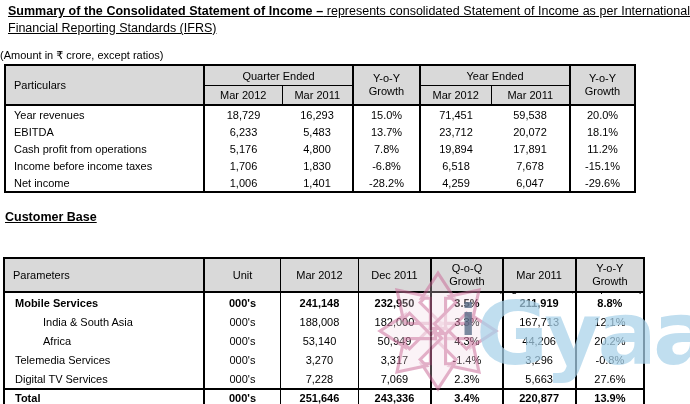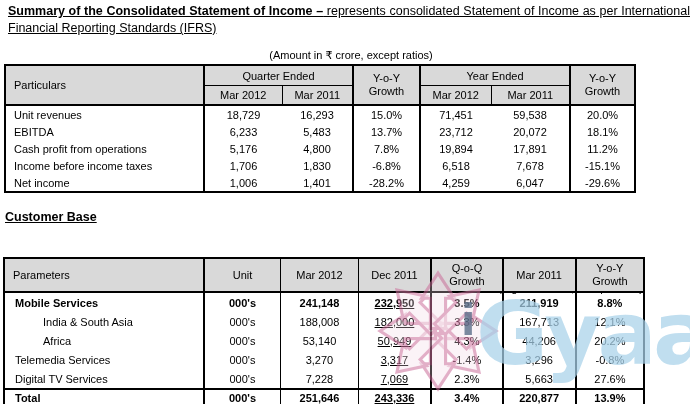--- a/index.html
+++ b/index.html
@@ -15,21 +15,21 @@
   .doc-title{
     position:absolute;left:8px;top:3px;width:682px;
     font-size:12.5px;line-height:17px;
     text-align:justify;
     margin:0;
   }
   .doc-title .underlined{text-decoration:underline;}
   .doc-title .b{font-weight:bold;}
   
   .note{position:absolute;font-size:11px;}
-  .note-amount{left:0;top:49px;width:620px;text-align:center;padding-left:41px;}
+  .note-amount{left:0;top:49px;width:620px;text-align:left;}
   .note-figures{left:0;top:242px;width:644px;text-align:right;font-style:italic;margin-top:40px;}
   
   .section-heading{
     position:absolute;left:5px;top:210px;margin:0;
     font-size:12.5px;font-weight:bold;text-decoration:underline;
   }
   
   table{border-collapse:collapse;table-layout:fixed;font-size:11px;}
   th{background:#d9d9d9;border:1px solid #000;font-weight:normal;padding:0;}
   td{padding:0 2px;text-align:center;vertical-align:middle;}
@@ -46,21 +46,21 @@
   #t1 tbody td:first-child{text-align:left;padding-left:8px;border-right:2px solid #000;}
   #t1 tbody td:nth-child(3){border-right:2px solid #000;}
   #t1 tbody td:nth-child(4){border-right:2px solid #000;}
   #t1 tbody td:nth-child(6){border-right:2px solid #000;}
   
   #t2{position:absolute;left:3px;top:257px;width:642px;border:2px solid #000;}
   #t2 thead th{height:32px;border-bottom:2px solid #000;}
   #t2 .th-left{text-align:left;padding-left:8px;}
   #t2 tbody td{height:19px;border-right:1px solid #000;}
   #t2 tbody td:first-child{text-align:left;padding-left:10px;border-right:2px solid #000;}
-  #t2 tbody td:nth-child(4){border-right:2px solid #000;text-decoration:underline;}
+  #t2 tbody td:nth-child(4){border-right:2px solid #000;}
   #t2 tbody td:nth-child(5){border-right:2px solid #000;}
   #t2 tbody td:nth-child(6){border-right:2px solid #000;}
   #t2 tbody td:last-child{border-right:none;}
   #t2 tbody td.indent{padding-left:38px;}
   #t2 tbody tr.total-row td{border-top:2px solid #000;height:16px;}
   
   .watermark{position:absolute;left:0;top:0;width:100%;height:100%;pointer-events:none;}
   .wm-flower{position:absolute;left:375px;top:255px;width:126px;height:152px;opacity:.55;}
   .wm-i{
     position:absolute;left:461px;top:296px;
@@ -106,21 +106,21 @@
       </tr>
       <tr>
         <th>Mar 2012</th>
         <th class="br2">Mar 2011</th>
         <th>Mar 2012</th>
         <th class="br2">Mar 2011</th>
       </tr>
     </thead>
     <tbody>
         <tr>
-          <td>Unit revenues</td>
+          <td>Year revenues</td>
           <td>18,729</td>
           <td>16,293</td>
           <td>15.0%</td>
           <td>71,451</td>
           <td>59,538</td>
           <td>20.0%</td>
         </tr>
         <tr>
           <td>EBITDA</td>
           <td>6,233</td>

